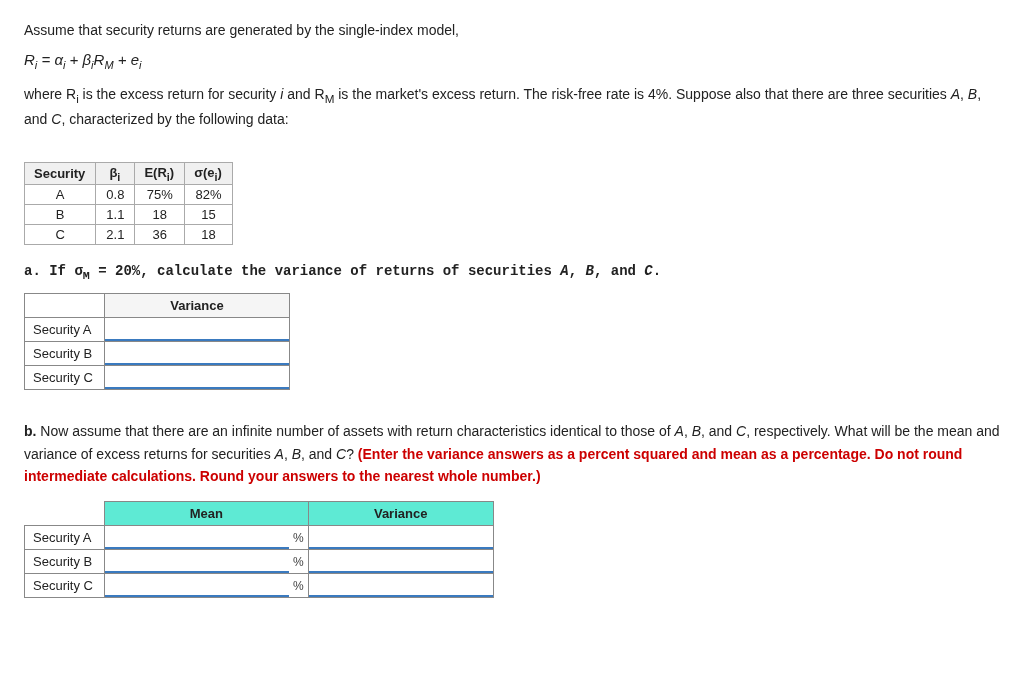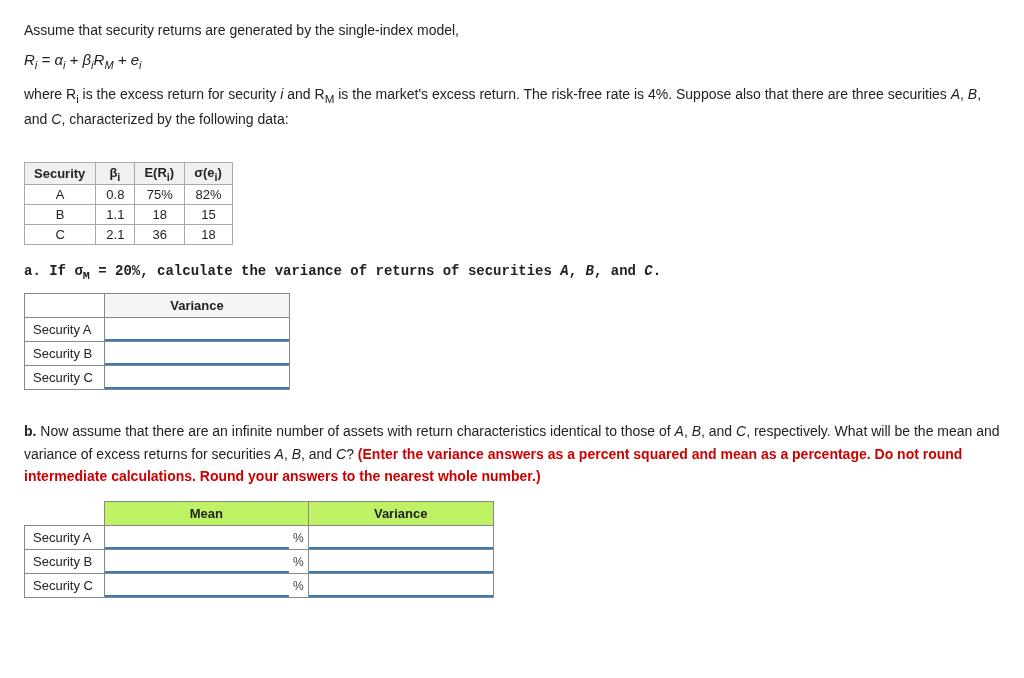--- a/index.html
+++ b/index.html
@@ -108,21 +108,21 @@
 
     
     .answer-table-b {
       border-collapse: collapse;
       font-size: 13px;
       min-width: 300px;
     }
     .answer-table-b th {
       border: 1px solid #888;
       padding: 4px 24px;
-      background: #bef264;
+      background: #5eead4;
       font-weight: bold;
       text-align: center;
     }
     .answer-table-b th:first-child {
       background: transparent;
       border: none;
     }
     .answer-table-b td {
       border: 1px solid #888;
       padding: 2px 4px;

